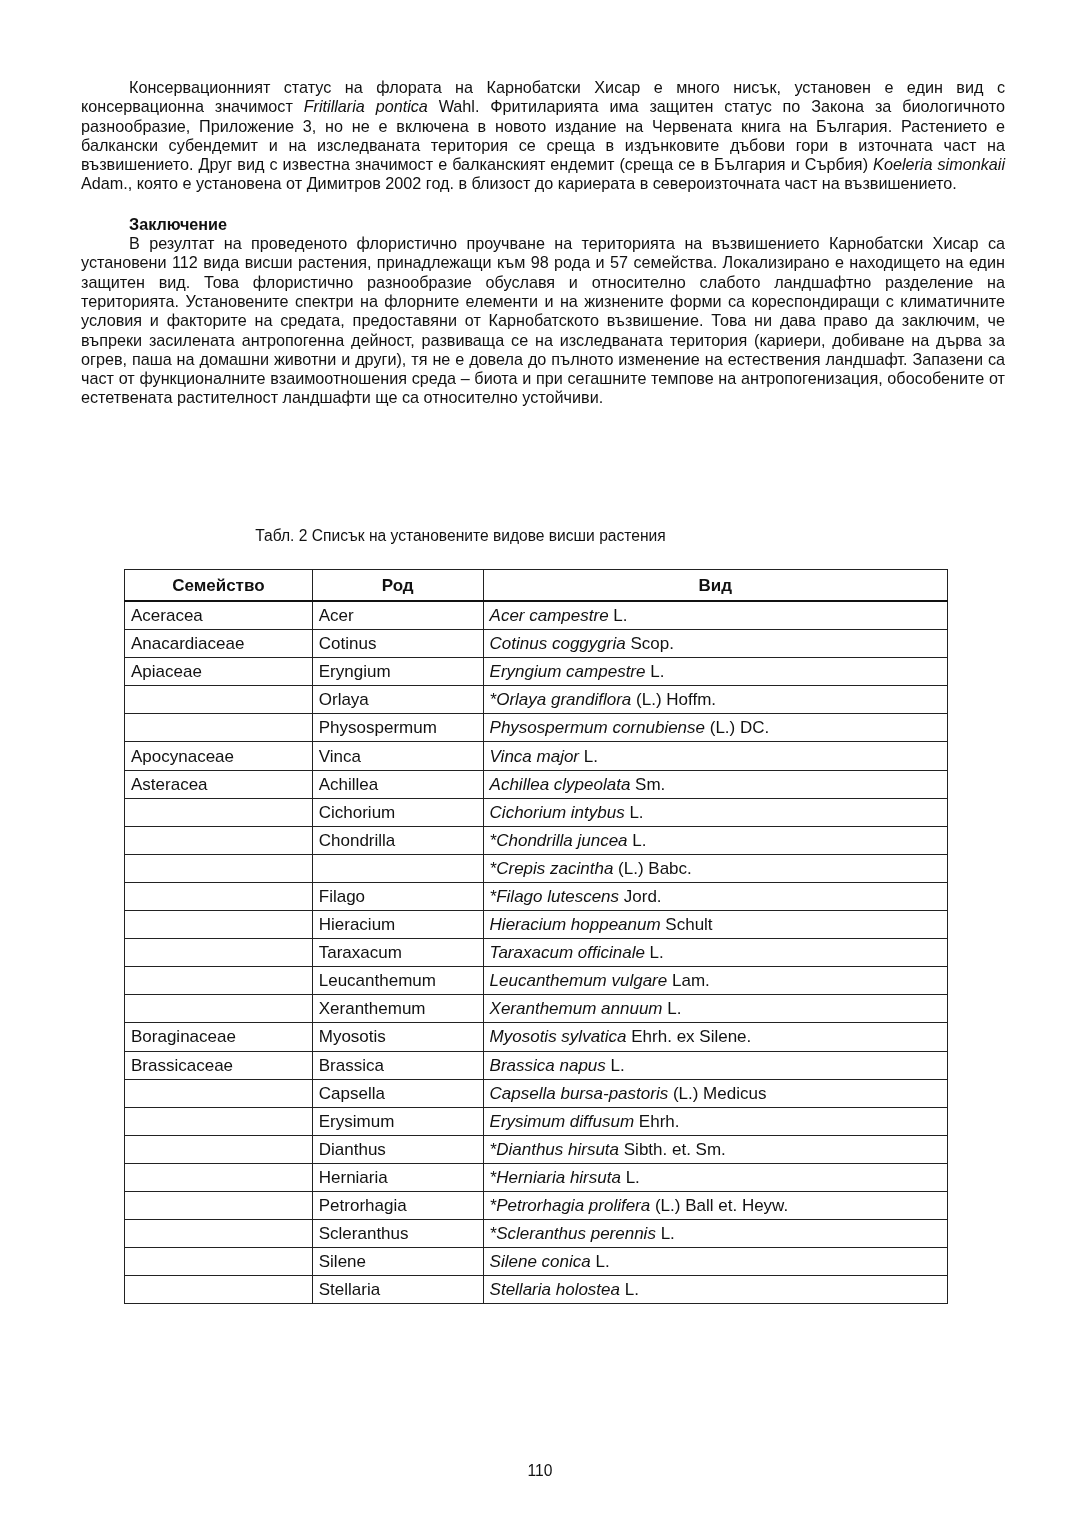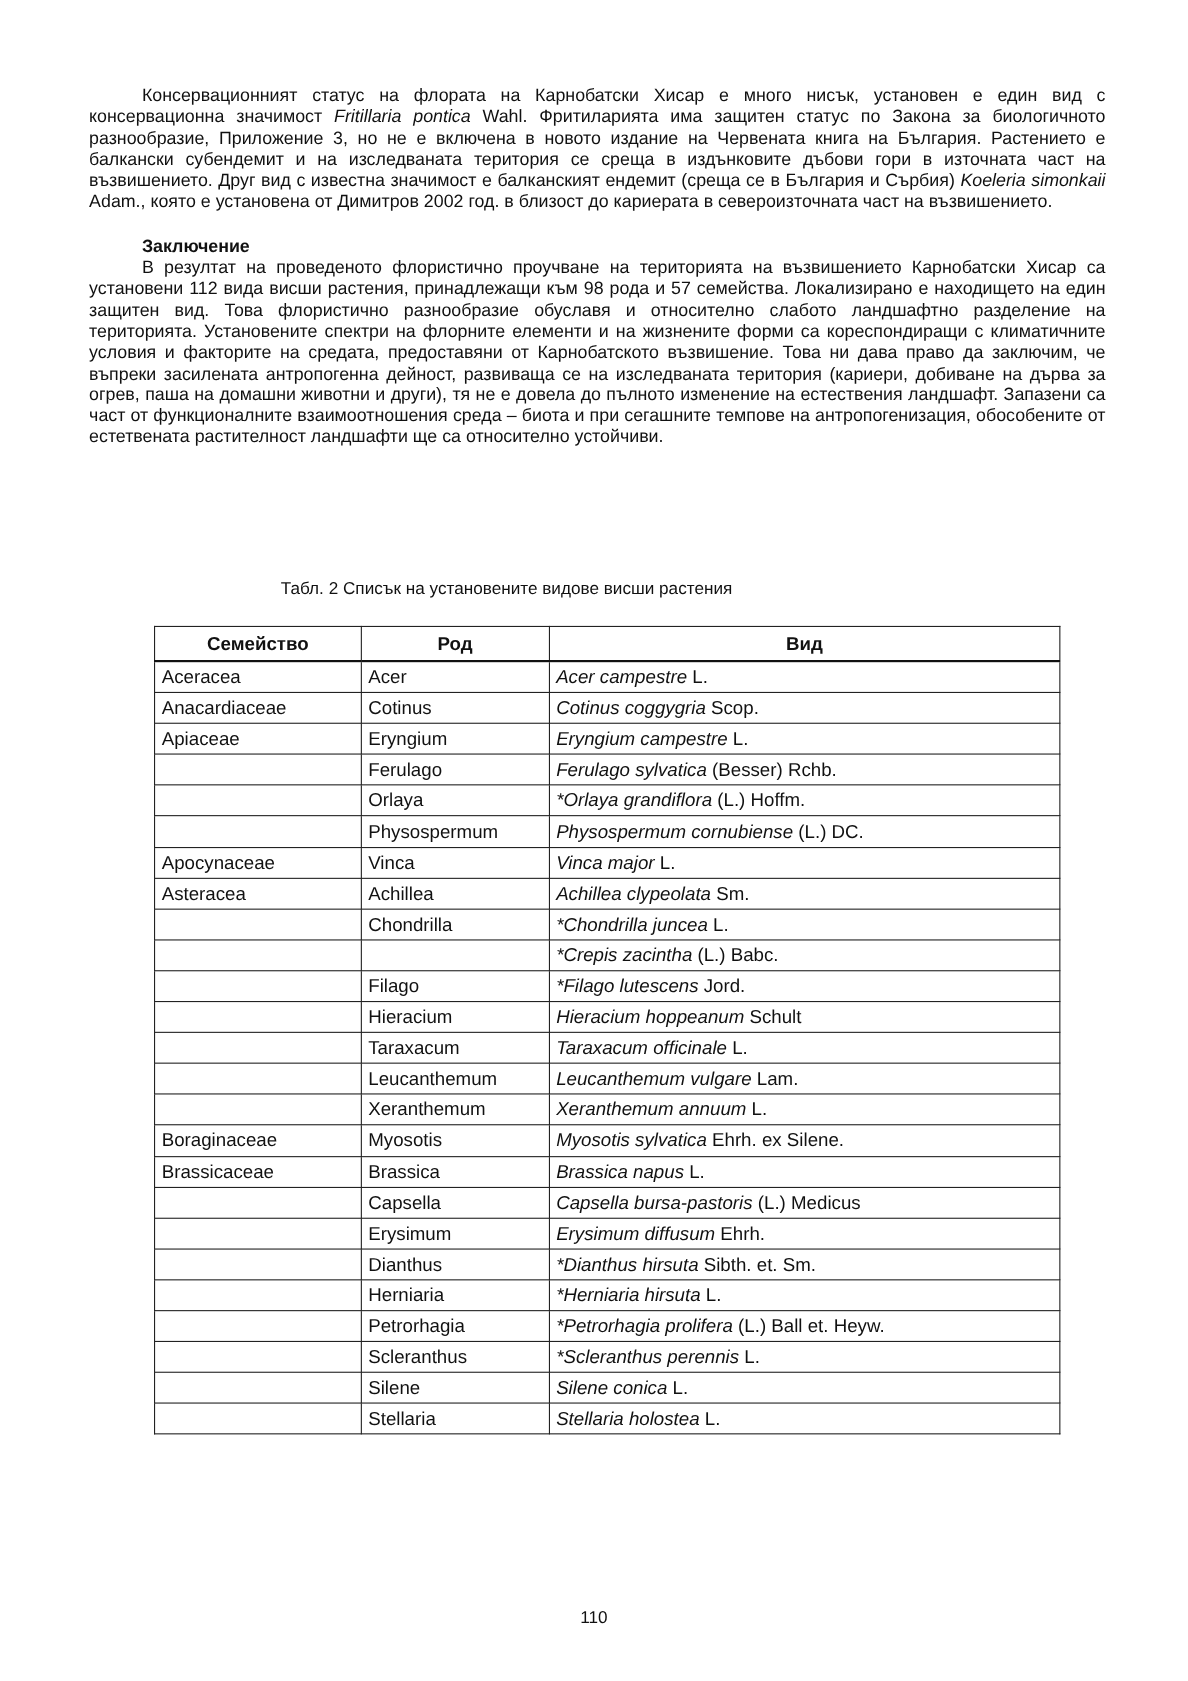--- a/index.html
+++ b/index.html
@@ -15,21 +15,21 @@
   .para i { font-style: italic; }
   .heading {
     font-size: 16.2px; font-weight: bold; line-height: 19.3px;
     margin: 21px 0 0 0; padding-left: 48px;
   }
   .caption {
     position: absolute; top: 526px; left: 0; width: 921px;
     text-align: center; font-size: 15.6px; line-height: 20px;
   }
   table.species {
-    position: absolute; left: 140px; top: 569px; width: 824px;
+    position: absolute; left: 124px; top: 569px; width: 824px;
     border-collapse: collapse; font-size: 17px;
   }
   table.species th, table.species td {
     border: 1px solid #222; padding: 0 6px; height: 27.1px;
     line-height: 27px; text-align: left; white-space: nowrap;
   }
   table.species th {
     font-weight: bold; text-align: center; height: 30px;
     border-bottom: 2px solid #111;
   }
@@ -74,42 +74,42 @@
         <td>Cotinus</td>
         <td><i>Cotinus coggygria</i><span> Scop.</span></td>
       </tr>
       <tr>
         <td>Apiaceae</td>
         <td>Eryngium</td>
         <td><i>Eryngium campestre</i><span> L.</span></td>
       </tr>
       <tr>
         <td></td>
-        <td>Ferulago</td>
-        <td><i>Ferulago sylvatica</i><span> (Besser) Rchb.</span></td>
-      </tr>
-      <tr>
-        <td></td>
         <td>Orlaya</td>
         <td><i>*Orlaya grandiflora</i><span> (L.) Hoffm.</span></td>
       </tr>
       <tr>
         <td></td>
         <td>Physospermum</td>
         <td><i>Physospermum cornubiense</i><span> (L.) DC.</span></td>
       </tr>
       <tr>
         <td>Apocynaceae</td>
         <td>Vinca</td>
         <td><i>Vinca major</i><span> L.</span></td>
       </tr>
       <tr>
         <td>Asteracea</td>
         <td>Achillea</td>
         <td><i>Achillea clypeolata</i><span> Sm.</span></td>
+      </tr>
+      <tr>
+        <td></td>
+        <td>Cichorium</td>
+        <td><i>Cichorium intybus</i><span> L.</span></td>
       </tr>
       <tr>
         <td></td>
         <td>Chondrilla</td>
         <td><i>*Chondrilla juncea</i><span> L.</span></td>
       </tr>
       <tr>
         <td></td>
         <td></td>
         <td><i>*Crepis zacintha</i><span> (L.) Babc.</span></td>

